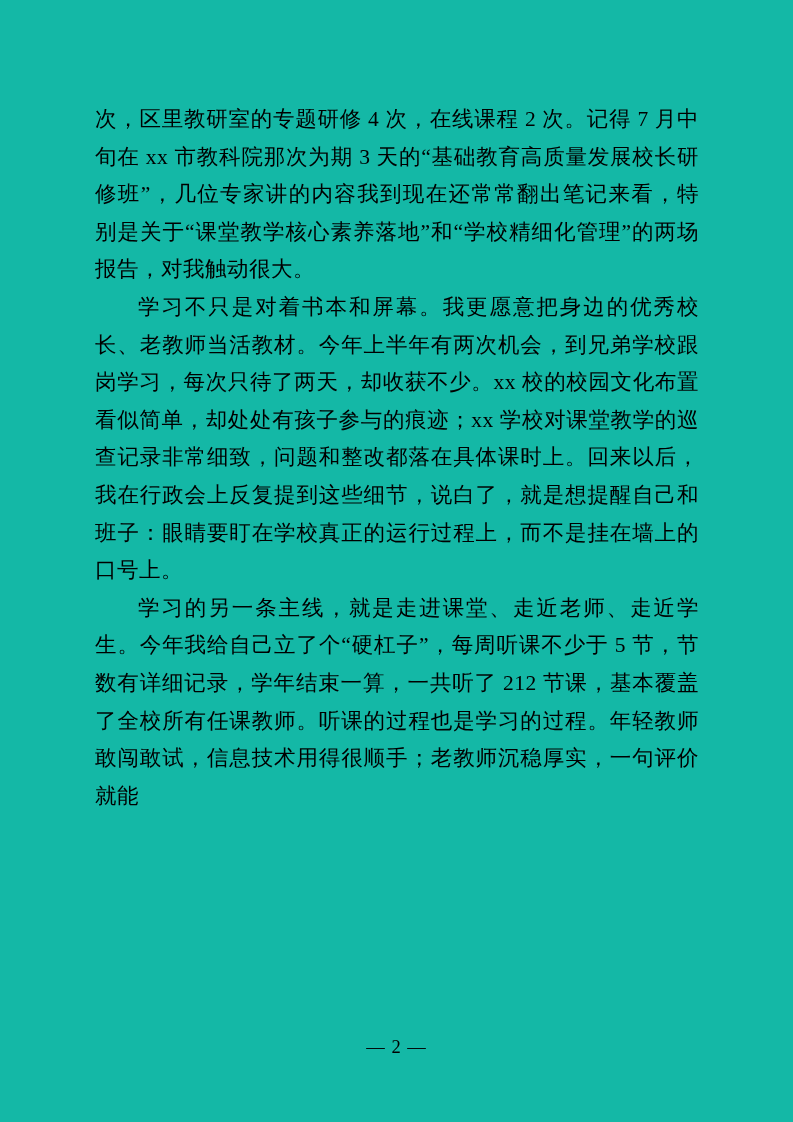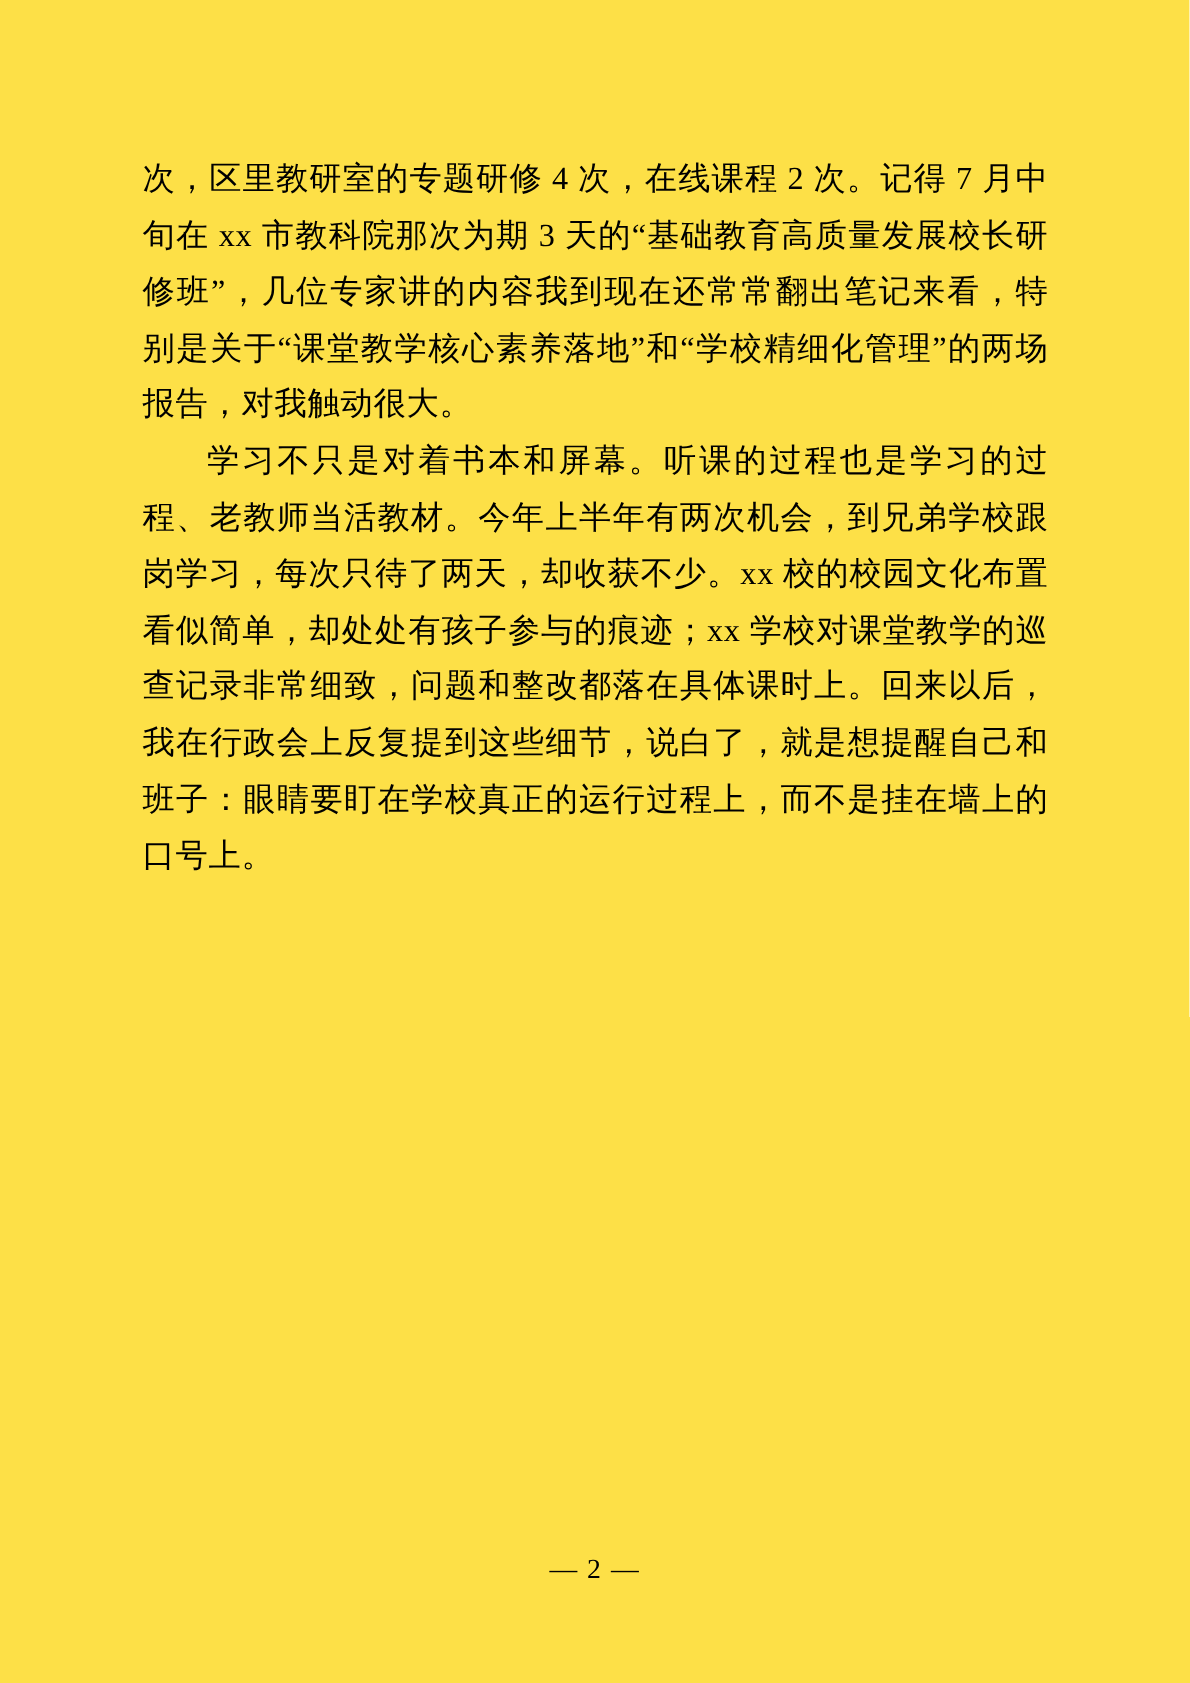--- a/index.html
+++ b/index.html
@@ -2,21 +2,21 @@
 <html><head>
   <meta charset="utf-8">
   <style>
     * { margin: 0; padding: 0; box-sizing: border-box; }
     html, body { background: #ffffff; }
     .page {
       position: relative;
       width: 793px;
       height: 1122px;
       margin: 0 auto;
-      background: #fde047;
+      background: #14b8a6;
       color: #000000;
       font-family: "Liberation Serif", "DejaVu Serif", serif;
       overflow: hidden;
       padding-left: 20px;
     }
     .content {
       position: absolute;
       top: 101px;
       left: 95px;
       right: 94px;
@@ -41,16 +41,17 @@
       color: #000000;
       letter-spacing: 1px;
     }
   </style>
 </head>
 <body>
 
 <div class="page">
   <div class="content">
     <p class="no-indent">次，区里教研室的专题研修 4 次，在线课程 2 次。记得 7 月中旬在 xx 市教科院那次为期 3 天的“基础教育高质量发展校长研修班”，几位专家讲的内容我到现在还常常翻出笔记来看，特别是关于“课堂教学核心素养落地”和“学校精细化管理”的两场报告，对我触动很大。</p>
-    <p>学习不只是对着书本和屏幕。听课的过程也是学习的过程、老教师当活教材。今年上半年有两次机会，到兄弟学校跟岗学习，每次只待了两天，却收获不少。xx 校的校园文化布置看似简单，却处处有孩子参与的痕迹；xx 学校对课堂教学的巡查记录非常细致，问题和整改都落在具体课时上。回来以后，我在行政会上反复提到这些细节，说白了，就是想提醒自己和班子：眼睛要盯在学校真正的运行过程上，而不是挂在墙上的口号上。</p>
+    <p>学习不只是对着书本和屏幕。我更愿意把身边的优秀校长、老教师当活教材。今年上半年有两次机会，到兄弟学校跟岗学习，每次只待了两天，却收获不少。xx 校的校园文化布置看似简单，却处处有孩子参与的痕迹；xx 学校对课堂教学的巡查记录非常细致，问题和整改都落在具体课时上。回来以后，我在行政会上反复提到这些细节，说白了，就是想提醒自己和班子：眼睛要盯在学校真正的运行过程上，而不是挂在墙上的口号上。</p>
+    <p>学习的另一条主线，就是走进课堂、走近老师、走近学生。今年我给自己立了个“硬杠子”，每周听课不少于 5 节，节数有详细记录，学年结束一算，一共听了 212 节课，基本覆盖了全校所有任课教师。听课的过程也是学习的过程。年轻教师敢闯敢试，信息技术用得很顺手；老教师沉稳厚实，一句评价就能</p>
   </div>
   <div class="footer">— 2 —</div>
 </div>
 
 </body></html>

